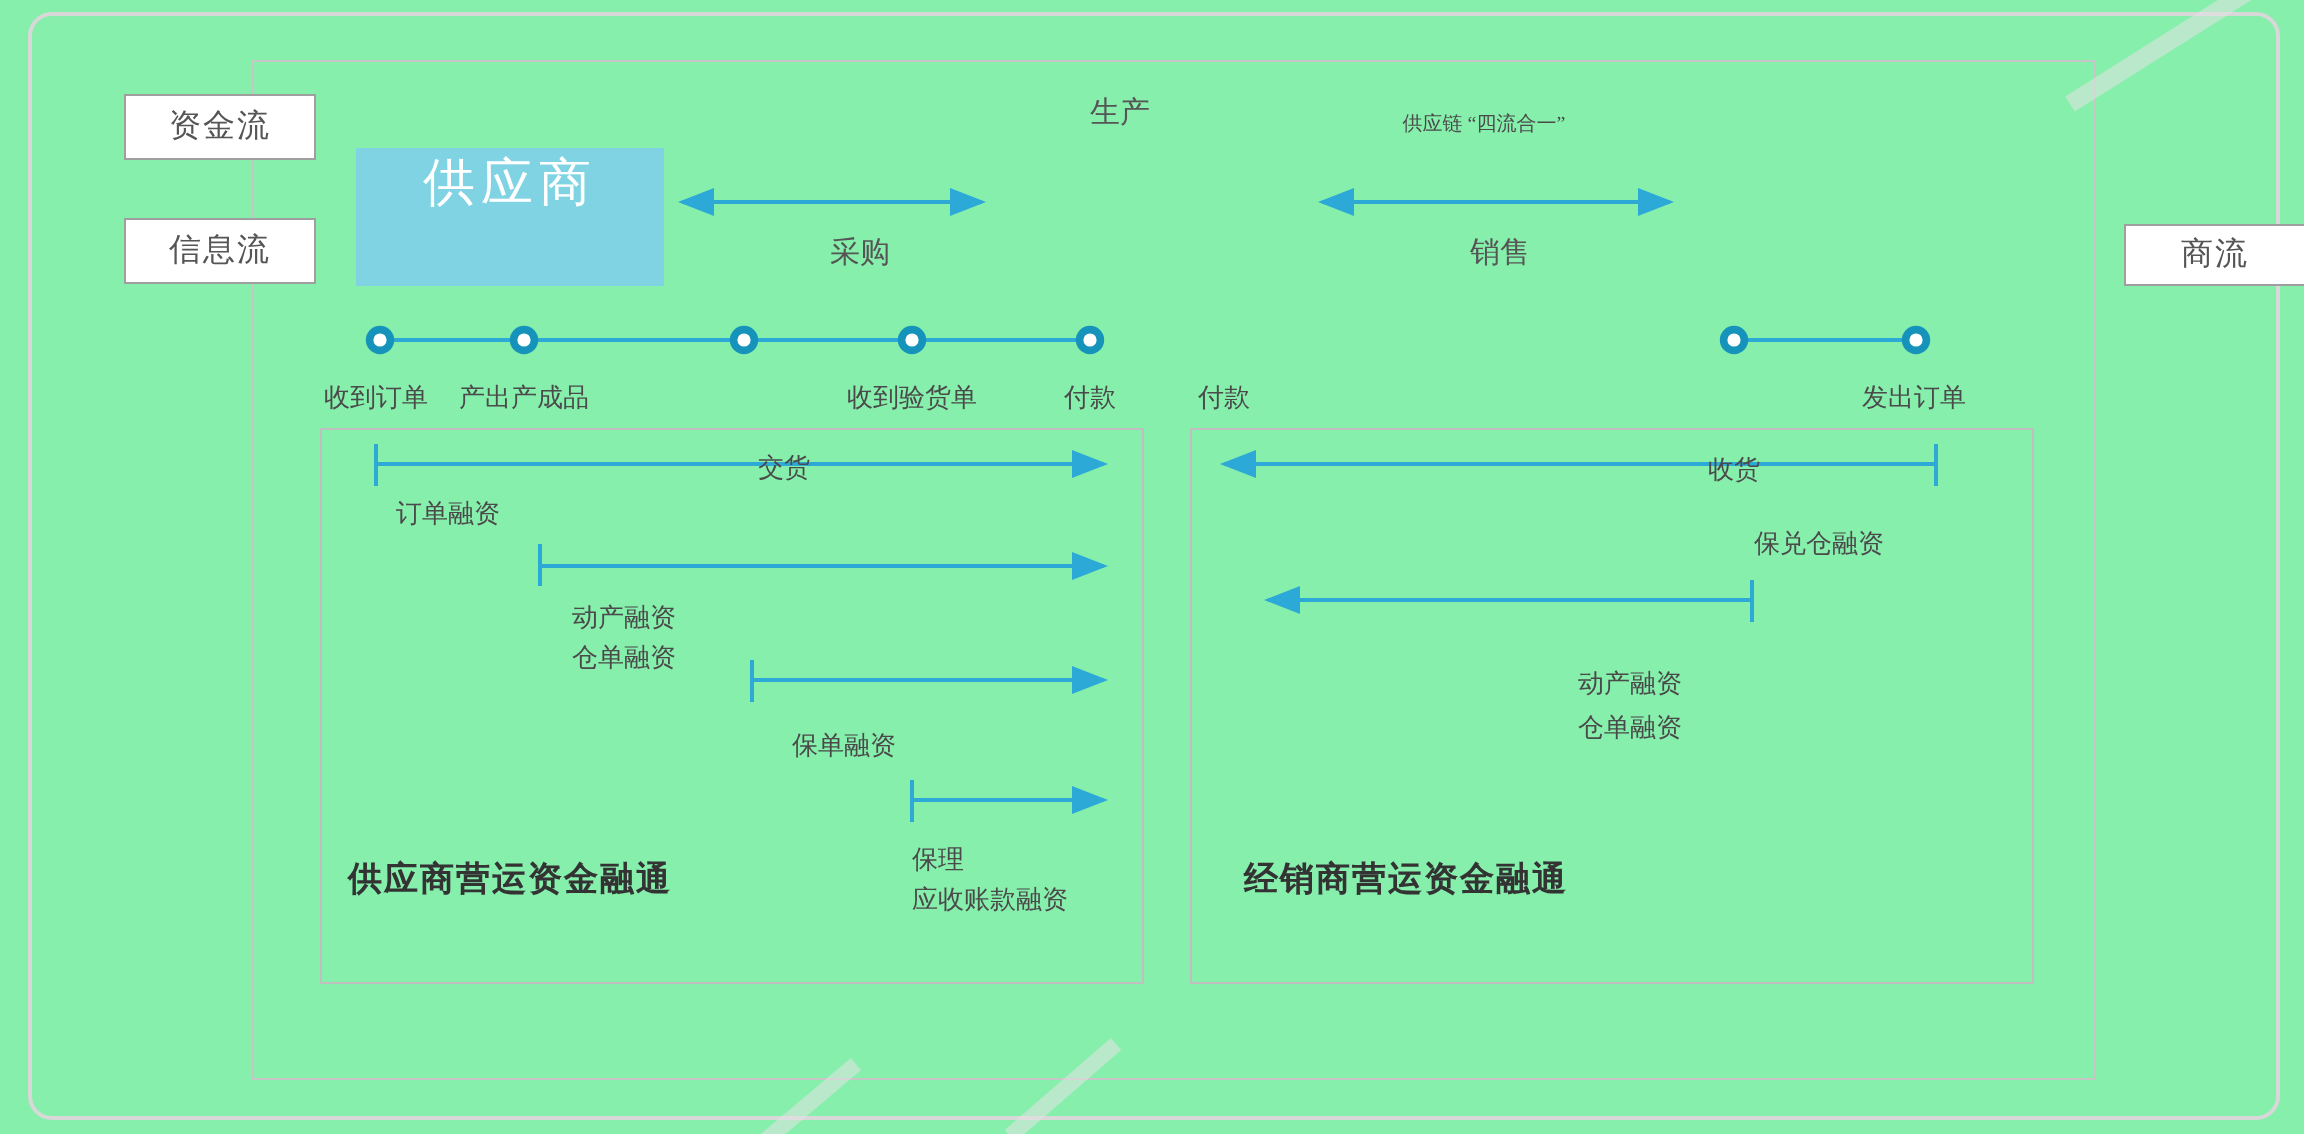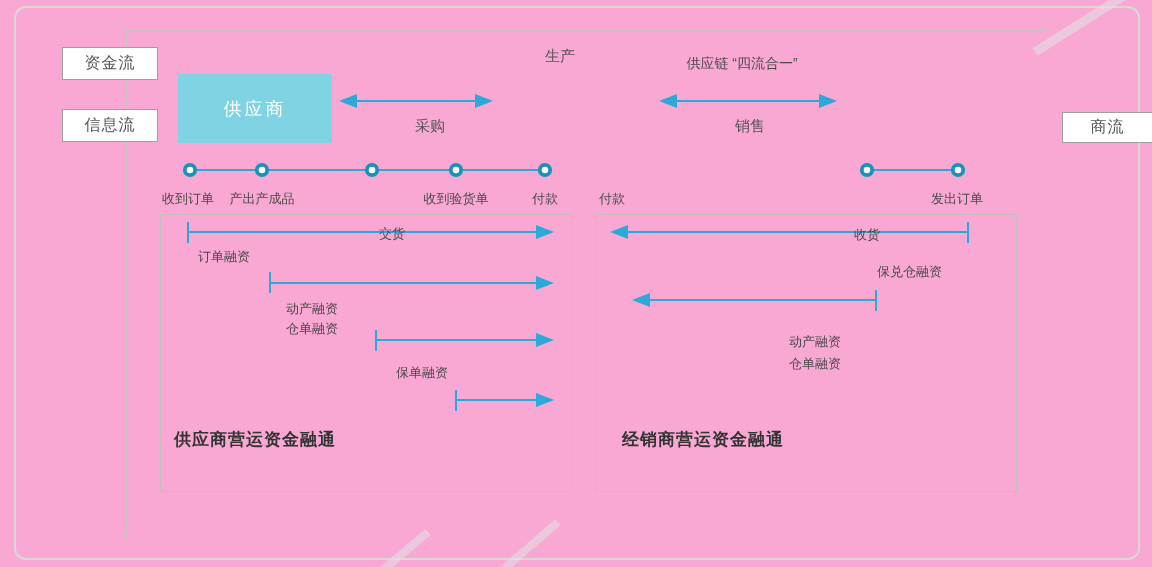--- a/index.html
+++ b/index.html
@@ -1,22 +1,22 @@
 <!DOCTYPE html>
 <html><head>
 <meta charset="utf-8">
 <style>
   html,body{margin:0;padding:0;background:#fff;}
   body{font-family:"Liberation Sans","DejaVu Sans",sans-serif;}
-  .stage{position:relative;width:1152px;height:567px;background:#f9a8d4;overflow:hidden;}
+  .stage{position:relative;width:1152px;height:567px;background:#86efac;overflow:hidden;}
   .abs{position:absolute;}
   .outer-frame{left:14px;top:6px;width:1122px;height:550px;border:2px solid #d8d8d8;border-radius:12px;}
   .inner-frame{left:126px;top:30px;width:920px;height:508px;border:1px solid #c6c6c6;}
   .tagbox{display:flex;align-items:center;justify-content:center;border:1px solid #9f9f9f;background:#fff;color:#555;font-size:16px;letter-spacing:1px;}
-  .entity{display:flex;align-items:center;justify-content:center;color:#fff;font-size:18px;letter-spacing:3px;}
+  .entity{display:flex;justify-content:center;color:#fff;font-size:26px;letter-spacing:3px;}
   .entity-supplier{left:178px;top:74px;width:154px;height:69px;background:#7fd3e2;}
   .entity-core{left:497px;top:73px;width:157px;height:71px;background:#8ba5d2;}
   .entity-distributor{left:841px;top:75px;width:147px;height:64px;background:#2bb8d5;}
   .txt{color:#4a4a4a;font-size:13px;white-space:nowrap;}
   .txt-md{color:#555;font-size:15px;white-space:nowrap;}
   .centered{transform:translateX(-50%);}
   .panel{border:1px solid #bfbfbf;background:transparent;}
   .panel-supplier{left:160px;top:214px;width:410px;height:276px;}
   .panel-distributor{left:595px;top:214px;width:420px;height:276px;}
   .panel-title{font-weight:bold;font-size:17px;color:#333;letter-spacing:1px;white-space:nowrap;}
@@ -79,21 +79,21 @@
       <span>资金流</span>
     </div>
   <div class="abs tagbox" style="left:62px;top:109px;width:94px;height:31px;">
       <span>信息流</span>
     </div>
   <div class="abs tagbox" style="left:1014px;top:112px;width:89px;height:29px;margin-left:48px;">
       <span>商流</span>
     </div>
 
   <div class="abs txt-md centered" style="left:560px;top:47px;">生产</div>
-  <div class="abs txt centered" style="left:742px;top:55px;font-size:14px;">供应链 “四流合一”</div>
+  <div class="abs txt centered" style="left:742px;top:55px;font-size:10px;font-family:Liberation Serif, serif;">供应链 “四流合一”</div>
 
   <div class="abs entity entity-supplier">
       <span>供应商</span>
     </div>
 
   <div class="abs txt-md centered" style="left:430px;top:117px;">采购</div>
   <div class="abs txt-md centered" style="left:750px;top:117px;">销售</div>
 
   <div class="abs txt centered" style="left:188px;top:190px;font-family:Liberation Mono, monospace;">收到订单</div>
   <div class="abs txt centered" style="left:262px;top:190px;">产出产成品</div>
@@ -104,20 +104,24 @@
   <div class="abs txt centered" style="left:867px;top:190px;margin-top:36px;">收货</div>
   <div class="abs txt centered" style="left:957px;top:190px;">发出订单</div>
 
   <div class="abs panel panel-supplier"></div>
   <div class="abs txt" style="left:198px;top:248px;">订单融资</div>
   <div class="abs txt multiline" style="left:286px;top:299px;">
     <div>动产融资</div>
     <div>仓单融资</div>
   </div>
   <div class="abs txt" style="left:396px;top:364px;">保单融资</div>
+  <div class="abs txt multiline" style="left:456px;top:420px;">
+    <div>保理</div>
+    <div>应收账款融资</div>
+  </div>
   <div class="abs panel-title" style="left:174px;top:428px;">供应商营运资金融通</div>
 
   <div class="abs panel panel-distributor"></div>
   <div class="abs txt" style="left:877px;top:263px;">保兑仓融资</div>
   <div class="abs txt multiline" style="left:789px;top:331px;line-height:22px;">
     <div>动产融资</div>
     <div>仓单融资</div>
   </div>
   <div class="abs panel-title" style="left:622px;top:428px;">经销商营运资金融通</div>
 

